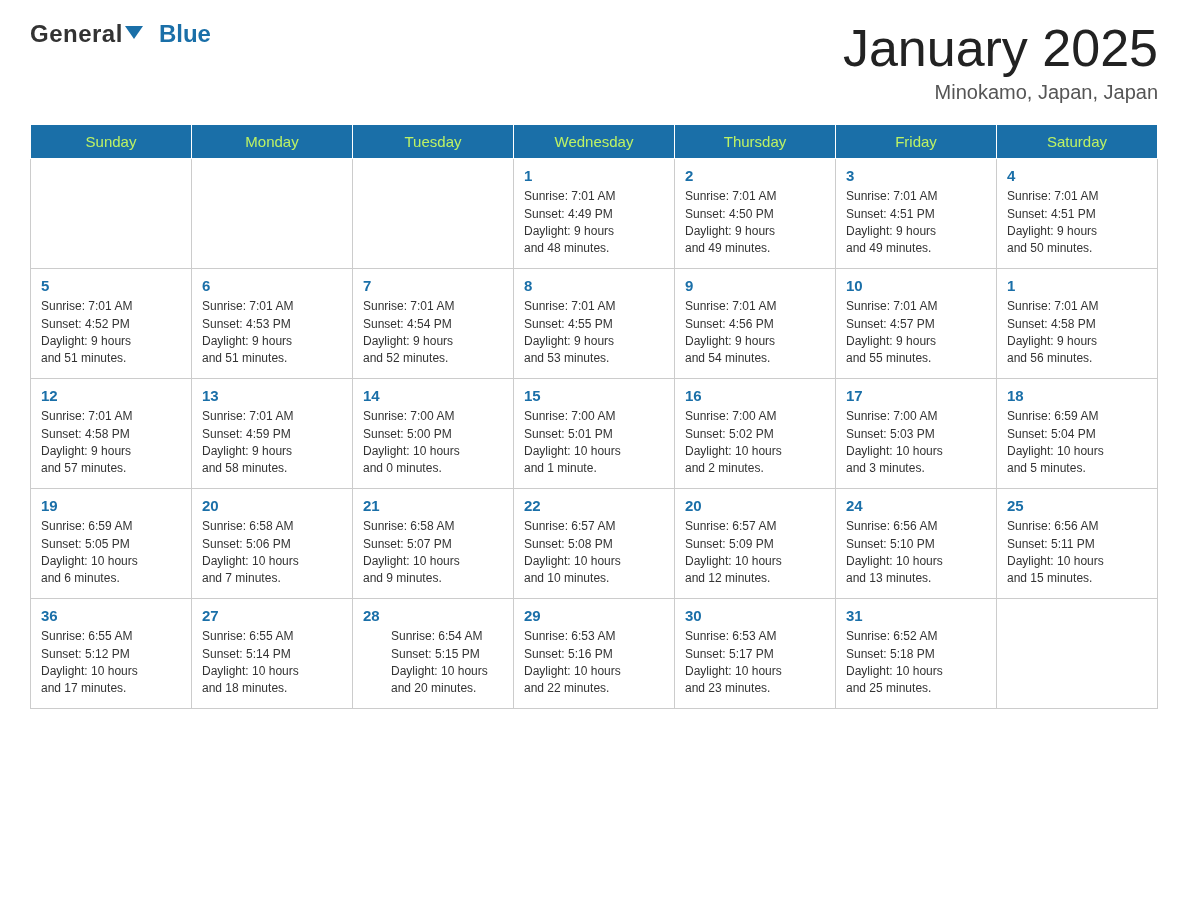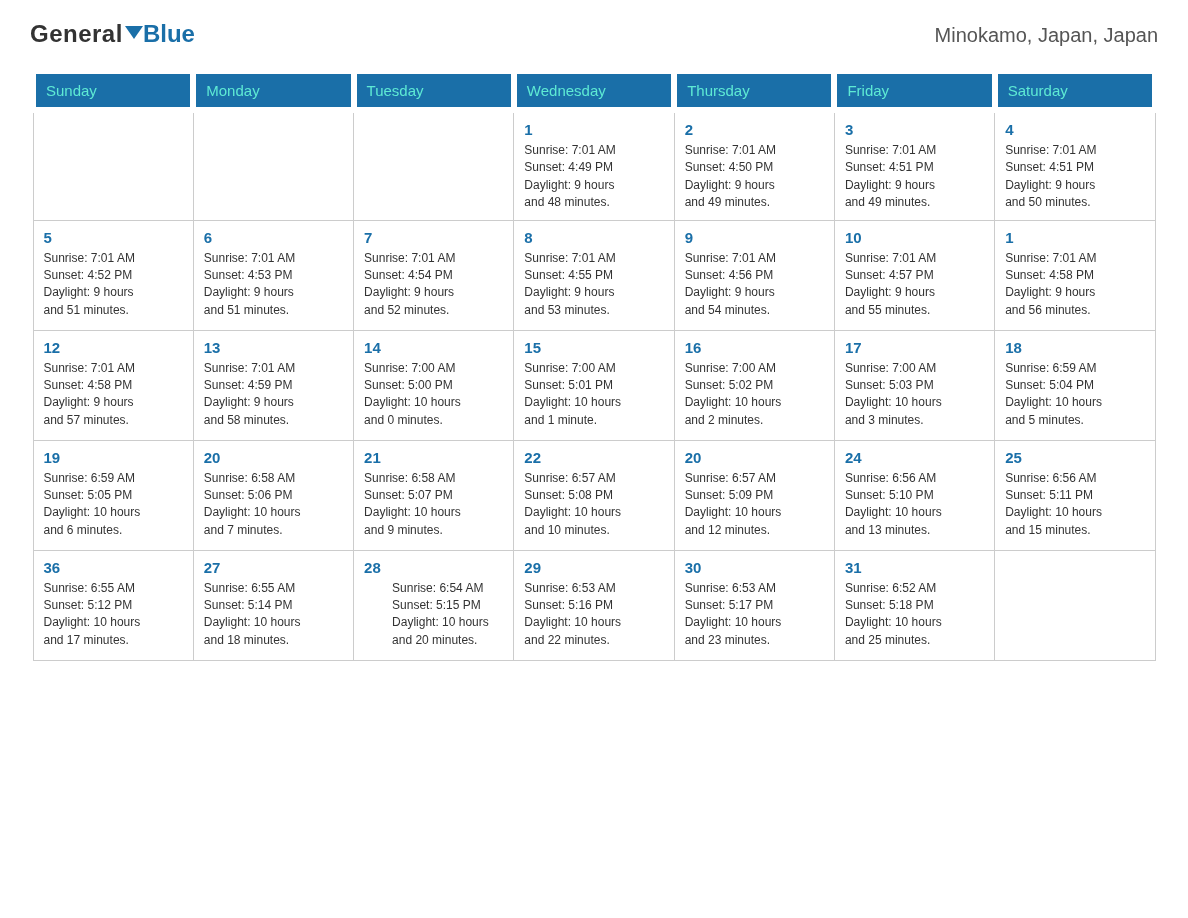--- a/index.html
+++ b/index.html
@@ -32,26 +32,26 @@
     }
     .calendar-table {
       width: 100%;
       border-collapse: collapse;
       table-layout: fixed;
     }
     .calendar-table thead tr {
       background-color: #1a6fa8;
     }
     .calendar-table thead th {
-      color: #5eead4;
+      color: #bef264;
       font-size: 15px;
       font-weight: normal;
       padding: 8px 10px;
-      text-align: left;
-      border: 6px solid #ffffff;
+      text-align: center;
+      border: 1px solid #ffffff;
     }
     .calendar-table tbody td {
       vertical-align: top;
       padding: 8px 10px;
       border: 1px solid #ccc;
       height: 110px;
       font-size: 12.5px;
       color: #333;
     }
     .day-number {
@@ -93,24 +93,25 @@
 </head>
 <body>
 
 <div class="header">
   <div class="logo-wrapper">
     <div class="logo-line1">
       <span style="font-size:24px;font-weight:bold;color:#333;letter-spacing:0.5px;">General</span>
       <span class="logo-arrow"></span>
     </div>
     <div>
-      <span style="font-size:24px;font-weight:bold;color:#1a6fa8;margin-left:0;">Blue</span>
+      <span style="font-size:24px;font-weight:bold;color:#1a6fa8;margin-left:16px;">Blue</span>
     </div>
   </div>
   <div class="title-section">
+    <div class="calendar-title">January 2025</div>
     <div class="calendar-subtitle">Minokamo, Japan, Japan</div>
   </div>
 </div>
 
 <table class="calendar-table">
   <thead>
     <tr>
     <th>Sunday</th>
         <th>Monday</th>
         <th>Tuesday</th>

